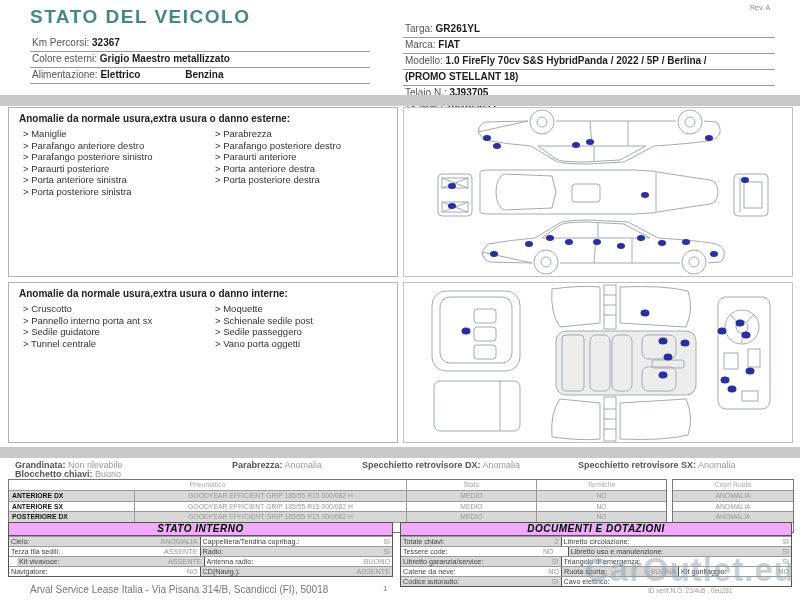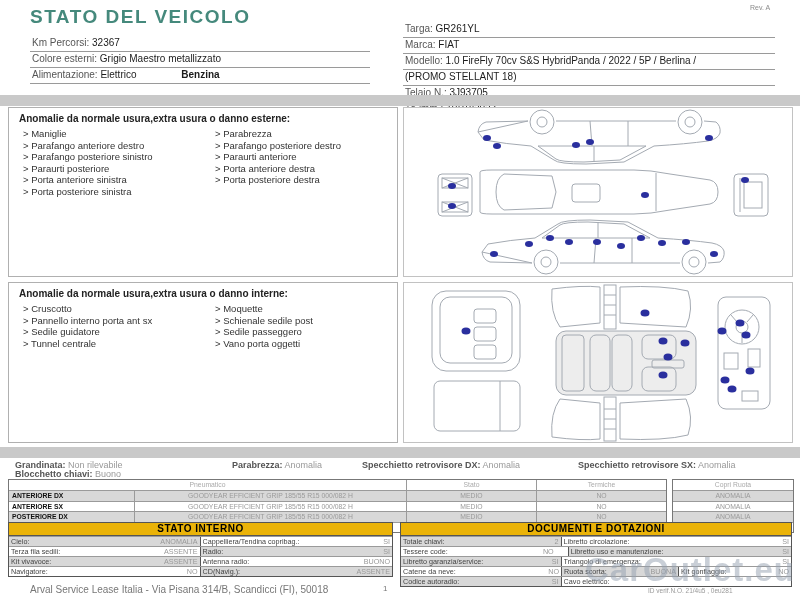--- a/index.html
+++ b/index.html
@@ -6,21 +6,21 @@
   .page{position:relative;width:800px;height:600px;background:#fff;overflow:hidden;
         font-family:"Liberation Sans",sans-serif;color:#333;}
   .abs{position:absolute;}
 
   
   .title{left:30px;top:6px;font-size:19px;font-weight:bold;color:#45897c;letter-spacing:1.5px;}
   .rev{left:750px;top:4px;font-size:7px;color:#8a8a8a;}
   .info{font-size:10px;}
   .info .irow{border-bottom:1px solid #9a9a9a;padding:1px 2px 2px 2px;line-height:12px;}
   .ilab{color:#555;}
-  .ival{color:#1c1c1c;font-weight:normal;}
+  .ival{color:#1c1c1c;font-weight:bold;}
   .ival2{color:#1c1c1c;font-weight:bold;margin-left:42px;}
   .info-left{left:30px;top:36px;width:340px;}
   .info-right{left:403px;top:22px;width:372px;}
 
   
   .bar{left:0;width:800px;height:11px;background:#c9c9c9;}
 
   
   .panel{border:1px solid #b0b0b0;background:#fff;}
   .ptitle{font-size:10px;font-weight:bold;color:#222;padding:5px 0 3px 10px;}
@@ -49,22 +49,22 @@
   .t-hc{text-align:center;color:#aaa;padding:1px 3px;height:8px;line-height:8px;border-left:1px solid #9a9a9a;}
   .t-hc.first{border-left:none;}
   .t-pos{font-weight:bold;color:#111;}
   .rowg{background:#d8d8d8;}
   .copri{left:672px;top:479px;width:120px;border:1px solid #777;font-size:6.8px;}
   .copri .c-c{text-align:center;height:7.5px;line-height:7.5px;padding:1px 3px;color:#9a9a9a;border-top:1px solid #9a9a9a;}
   .copri .c-h{text-align:center;height:8px;line-height:8px;padding:1px 3px;color:#aaa;border-top:none;}
 
   
   .btable{border:1px solid #555;font-size:7.2px;}
-  .bhead{background:#eab308;color:#000;font-weight:bold;text-align:center;font-size:10px;
-         height:12px;line-height:12px;border-bottom:1px solid #555;letter-spacing:0.5px;}
+  .bhead{background:#f0abfc;color:#000;font-weight:bold;text-align:center;font-size:10px;
+         height:12px;line-height:12px;border-bottom:1px solid #555;letter-spacing:0.5px;font-style:italic;}
   .brow{display:flex;border-top:1px solid #9a9a9a;}
   .brow:first-of-type{border-top:none;}
   .half{display:flex;height:9px;line-height:9px;padding:0 2px;}
   .half .lab{flex:1;color:#444;white-space:nowrap;overflow:hidden;}
   .half .val{color:#999;text-align:right;white-space:nowrap;}
   .divl{border-left:1px solid #555;}
   .cellg{background:#d8d8d8;}
 
   
   .foot{left:30px;top:584px;font-size:10px;color:#777;}
@@ -365,21 +365,21 @@
       <div class="half" style="width:187px;">
         <span class="lab">Terza fila sedili:</span>
         <span class="val">ASSENTE</span>
       </div>
       <div class="half divl cellg" style="width:188px;">
         <span class="lab">Radio:</span>
         <span class="val">SI</span>
       </div>
     </div>
     <div class="brow">
-      <div class="half cellg" style="width:187px;">
+      <div class="half cellg" style="width:187px;margin-left:8px;">
         <span class="lab">Kit vivavoce:</span>
         <span class="val">ASSENTE</span>
       </div>
       <div class="half divl" style="width:188px;">
         <span class="lab">Antenna radio:</span>
         <span class="val">BUONO</span>
       </div>
     </div>
     <div class="brow">
       <div class="half" style="width:187px;">

